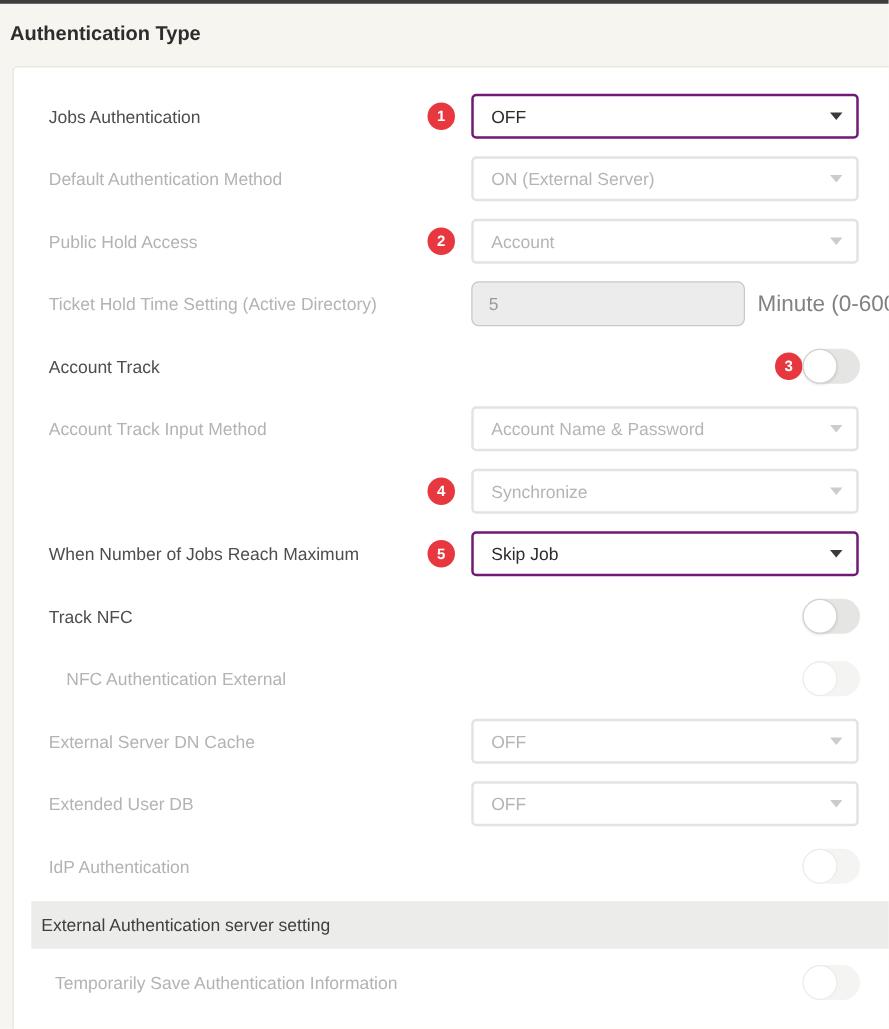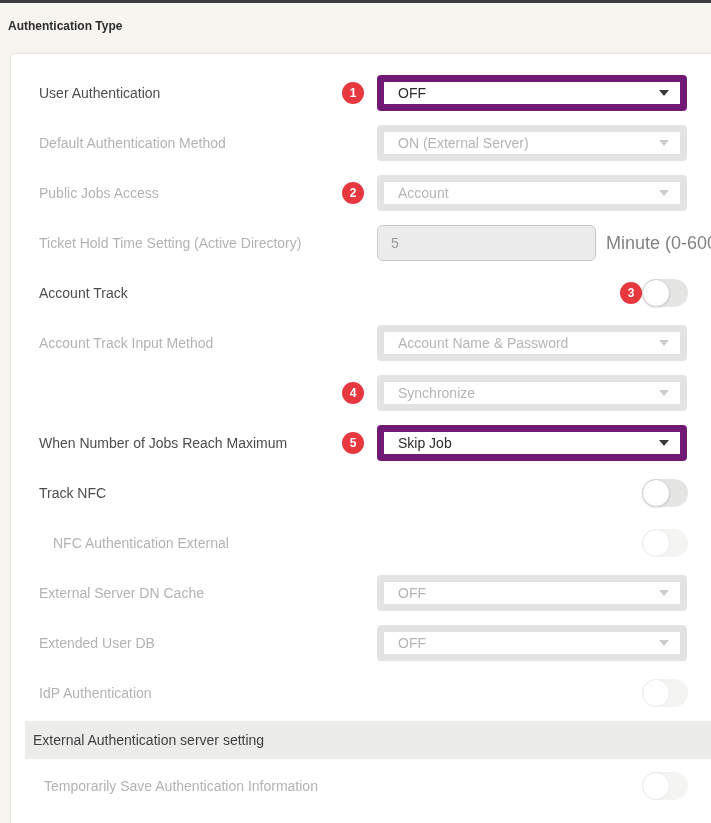--- a/index.html
+++ b/index.html
@@ -2,21 +2,21 @@
 <html><head>
 <meta charset="utf-8">
 <style>
   html,body{margin:0;padding:0;}
   body{
     width:711px;height:823px;position:relative;overflow:hidden;
     background:#f7f5f0;
     font-family:"Liberation Sans", sans-serif;
   }
   .topbar{position:absolute;left:0;top:0;width:711px;height:3px;background:#3e3e3e;}
-  .page-title{position:absolute;left:8px;top:19px;font-size:12px;font-weight:bold;color:#2d2d2d;}
+  .page-title{position:absolute;left:8px;top:19px;font-size:16px;font-weight:bold;color:#2d2d2d;}
   .panel{
     position:absolute;left:10px;top:53px;width:710px;height:790px;
     background:#ffffff;border:1px solid #e7e5df;border-radius:4px;box-sizing:border-box;
   }
   .row{position:absolute;left:0;width:100%;height:50px;}
   .row .label{
     position:absolute;left:28px;top:50%;transform:translateY(-50%);
     font-size:14px;color:#4d4d4d;white-space:nowrap;
   }
   .row.disabled .label{color:#b3b3b3;}
@@ -26,21 +26,21 @@
     position:absolute;top:50%;transform:translateY(-50%);
     width:22px;height:22px;border-radius:50%;
     color:#fff;font-size:12px;font-weight:bold;
     display:flex;align-items:center;justify-content:center;
   }
   .badge.near-select{left:331px;}
   .badge.near-toggle{left:609px;}
   .sel{
     position:absolute;left:366px;top:50%;transform:translateY(-50%);
     width:310px;height:36px;box-sizing:border-box;
-    background:#fff;border:7px solid #701a75;border-radius:4px;
+    background:#fff;border:2px solid #701a75;border-radius:4px;
     display:flex;align-items:center;
     padding:0 30px 0 14px;font-size:14px;color:#2b2b2b;
   }
   .sel .caret{
     position:absolute;right:11px;top:50%;margin-top:-3px;
     width:0;height:0;border-left:5px solid transparent;border-right:5px solid transparent;
     border-top:6px solid #3a3a3a;
   }
   .row.disabled .sel{border-color:#e3e3e3;color:#b5b5b5;}
   .row.disabled .sel .caret{border-top-color:#cccccc;}
@@ -79,38 +79,38 @@
 </style>
 </head>
 <body>
 
 <div class="topbar" style="background: rgb(62, 62, 62);"></div>
 <div class="page-title">Authentication Type</div>
 
 <div class="panel">
 
   <div class="row r1">
-    <span class="label">User Authentication</span>
+    <span class="label">Jobs Authentication</span>
     <span class="badge near-select" style="background: rgb(231, 56, 63);">1</span>
     <div class="sel">
       <span>OFF</span>
       <span class="caret"></span>
     </div>
   </div>
 
   <div class="row r2 disabled">
     <span class="label">Default Authentication Method</span>
     <div class="sel">
       <span>ON (External Server)</span>
       <span class="caret"></span>
     </div>
   </div>
 
   <div class="row r3 disabled">
-    <span class="label">Public Jobs Access</span>
+    <span class="label">Public Hold Access</span>
     <span class="badge near-select" style="background: rgb(231, 56, 63);">2</span>
     <div class="sel">
       <span>Account</span>
       <span class="caret"></span>
     </div>
   </div>
 
   <div class="row r4 disabled">
     <span class="label">Ticket Hold Time Setting (Active Directory)</span>
     <div class="txt">

